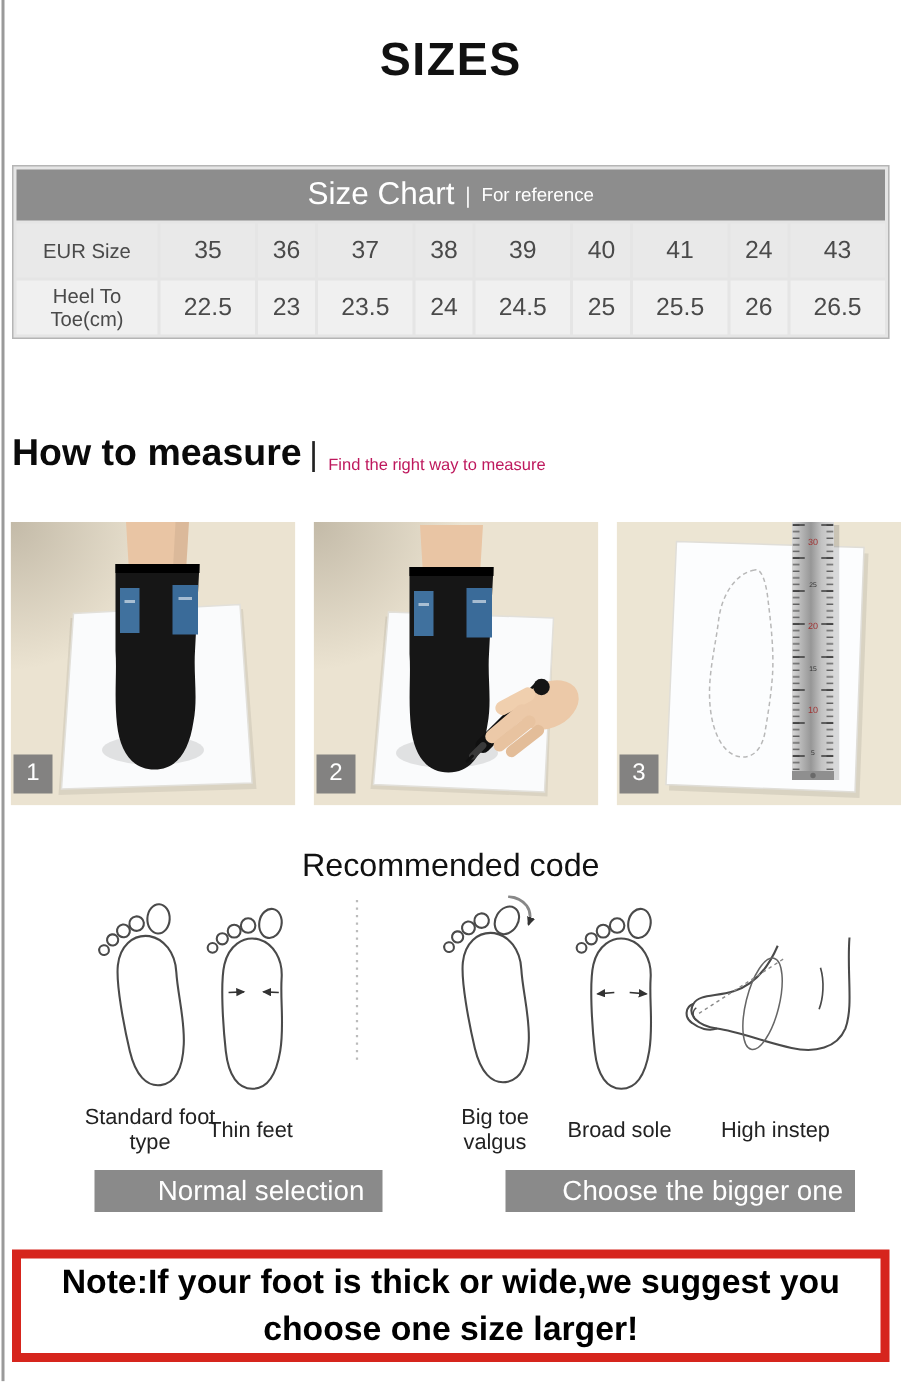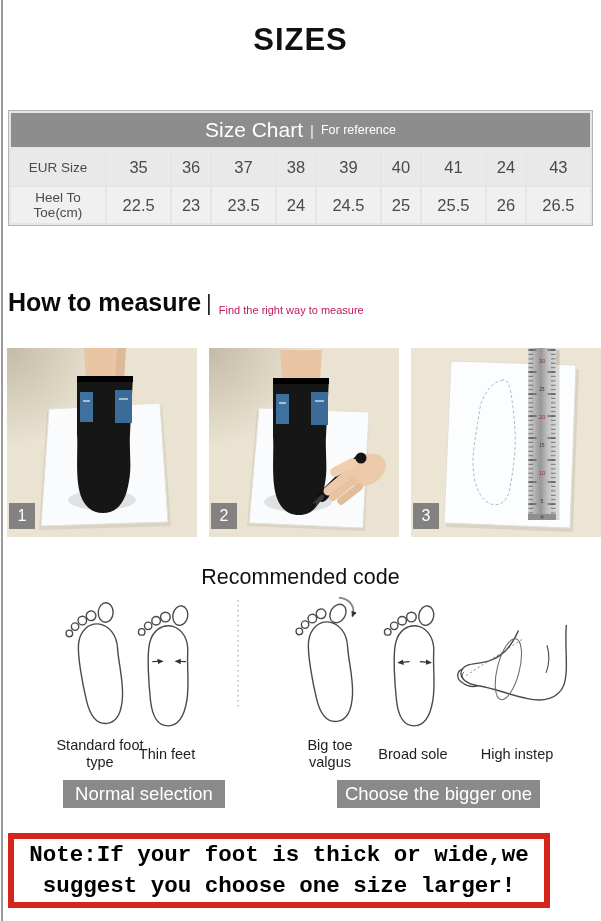--- a/index.html
+++ b/index.html
@@ -35,26 +35,26 @@
   .step-badge{position:absolute;left:2px;bottom:8px;width:26px;height:26px;
     background:rgba(122,122,122,0.92);color:#fff;font-size:16px;
     display:flex;align-items:center;justify-content:center;}
   
   .rec-title{position:absolute;top:565px;left:0;width:100%;text-align:center;
     font-size:21.5px;color:#111;}
   .diagrams{position:absolute;top:597px;left:0;}
   .dlabel{position:absolute;transform:translateX(-50%);text-align:center;
     font-size:14.5px;color:#222;line-height:1.18;}
   .gray-btn{position:absolute;top:780px;height:28px;background:#8a8a8a;color:#fff;
-    font-size:18.5px;display:flex;align-items:center;justify-content:center;}
-  
-  .note-box{position:absolute;top:833px;left:8px;width:542px;height:75px;
+    font-size:18.5px;display:flex;align-items:center;justify-content:center;padding-left:30px;}
+  
+  .note-box{position:absolute;top:833px;left:8px;width:585px;height:75px;
     border:6px solid #d6251d;box-sizing:border-box;background:#fff;
     display:flex;align-items:center;justify-content:center;text-align:center;
-    font-size:22.5px;font-weight:bold;color:#000;line-height:1.35;padding:0 14px;font-family:Liberation Mono, monospace;}
+    font-size:22.5px;font-weight:bold;color:#000;line-height:1.35;padding:0 14px;}
 </style>
 </head>
 <body>
 
 <svg width="0" height="0" style="position:absolute" aria-hidden="true">
   <defs>
     <radialGradient id="cornerShade" cx="0" cy="0" r="0.95">
       <stop offset="0" stop-color="#6e6350" stop-opacity="0.32"></stop>
       <stop offset="0.55" stop-color="#6e6350" stop-opacity="0"></stop>
     </radialGradient>

